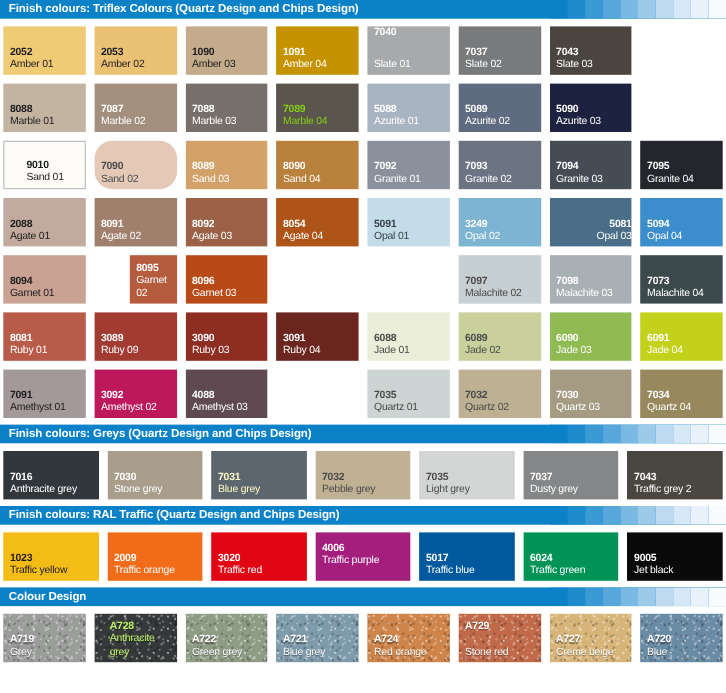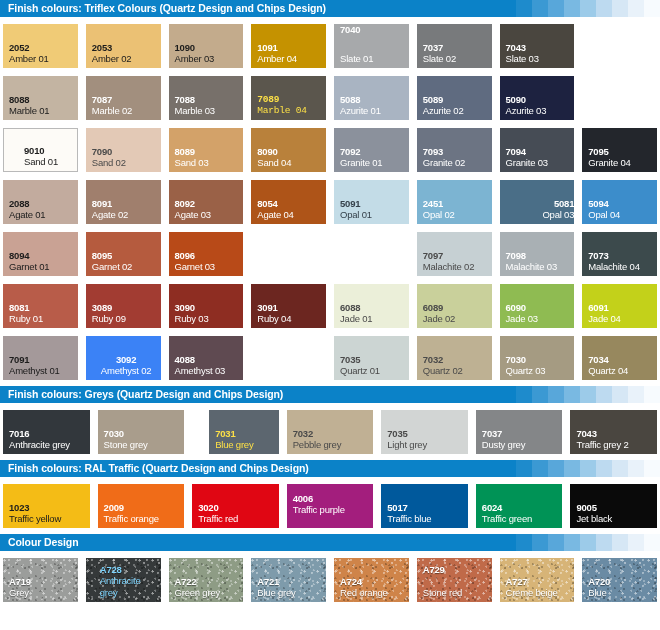--- a/index.html
+++ b/index.html
@@ -153,42 +153,42 @@
           <div class="nm">Marble 01</div>
         </div>
         <div class="sw" style="background: rgb(162, 143, 126); color: rgb(255, 255, 255);">
           <div class="code">7087</div>
           <div class="nm">Marble 02</div>
         </div>
         <div class="sw" style="background: rgb(119, 112, 106); color: rgb(255, 255, 255);">
           <div class="code">7088</div>
           <div class="nm">Marble 03</div>
         </div>
-        <div class="sw" style="background: rgb(91, 86, 77); color: #fde047; font-family: Liberation Mono, monospace;">
+        <div class="sw" style="background: rgb(91, 86, 77); color: #84cc16;">
           <div class="code">7089</div>
           <div class="nm">Marble 04</div>
         </div>
         <div class="sw" style="background: rgb(169, 180, 194); color: rgb(255, 255, 255);">
           <div class="code">5088</div>
           <div class="nm">Azurite 01</div>
         </div>
         <div class="sw" style="background: rgb(95, 107, 128); color: rgb(255, 255, 255);">
           <div class="code">5089</div>
           <div class="nm">Azurite 02</div>
         </div>
         <div class="sw" style="background: rgb(29, 34, 64); color: rgb(255, 255, 255);">
           <div class="code">5090</div>
           <div class="nm">Azurite 03</div>
         </div>
         <div class="sw empty"></div>
         <div class="sw outlined" style="background: rgb(253, 251, 247); color: rgb(28, 28, 28);">
           <div class="code">9010</div>
           <div class="nm">Sand 01</div>
         </div>
-        <div class="sw" style="background: rgb(227, 201, 182); color: rgb(74, 74, 74);">
+        <div class="sw" style="background: rgb(227, 201, 182); color: rgb(74, 74, 74); border-radius: 16px;">
           <div class="code">7090</div>
           <div class="nm">Sand 02</div>
         </div>
         <div class="sw" style="background: rgb(211, 162, 105); color: rgb(255, 255, 255);">
           <div class="code">8089</div>
           <div class="nm">Sand 03</div>
         </div>
         <div class="sw" style="background: rgb(185, 129, 59); color: rgb(255, 255, 255);">
           <div class="code">8090</div>
           <div class="nm">Sand 04</div>
@@ -223,36 +223,36 @@
         </div>
         <div class="sw" style="background: rgb(174, 84, 24); color: rgb(255, 255, 255);">
           <div class="code">8054</div>
           <div class="nm">Agate 04</div>
         </div>
         <div class="sw" style="background: rgb(195, 220, 231); color: rgb(53, 65, 75);">
           <div class="code">5091</div>
           <div class="nm">Opal 01</div>
         </div>
         <div class="sw" style="background: rgb(124, 180, 210); color: rgb(255, 255, 255);">
-          <div class="code">2451</div>
+          <div class="code">3249</div>
           <div class="nm">Opal 02</div>
         </div>
         <div class="sw" style="background: rgb(74, 110, 135); color: rgb(255, 255, 255); align-items: flex-end;">
           <div class="code">5081</div>
           <div class="nm">Opal 03</div>
         </div>
         <div class="sw" style="background: rgb(60, 141, 203); color: rgb(255, 255, 255);">
           <div class="code">5094</div>
           <div class="nm">Opal 04</div>
         </div>
         <div class="sw" style="background: rgb(201, 162, 148); color: rgb(28, 28, 28);">
           <div class="code">8094</div>
           <div class="nm">Garnet 01</div>
         </div>
-        <div class="sw" style="background: rgb(181, 91, 62); color: rgb(255, 255, 255);">
+        <div class="sw" style="background: rgb(181, 91, 62); color: rgb(255, 255, 255); margin-left: 32px;">
           <div class="code">8095</div>
           <div class="nm">Garnet 02</div>
         </div>
         <div class="sw" style="background: rgb(184, 74, 24); color: rgb(255, 255, 255);">
           <div class="code">8096</div>
           <div class="nm">Garnet 03</div>
         </div>
         <div class="sw empty"></div>
         <div class="sw empty"></div>
         <div class="sw" style="background: rgb(198, 208, 211); color: rgb(74, 74, 74);">
@@ -296,21 +296,21 @@
           <div class="nm">Jade 03</div>
         </div>
         <div class="sw" style="background: rgb(195, 209, 26); color: rgb(255, 255, 255);">
           <div class="code">6091</div>
           <div class="nm">Jade 04</div>
         </div>
         <div class="sw" style="background: rgb(164, 153, 154); color: rgb(28, 28, 28);">
           <div class="code">7091</div>
           <div class="nm">Amethyst 01</div>
         </div>
-        <div class="sw" style="background: #3b82f6; color: rgb(255, 255, 255); text-align: center;">
+        <div class="sw" style="background: #be185d; color: rgb(255, 255, 255);">
           <div class="code">3092</div>
           <div class="nm">Amethyst 02</div>
         </div>
         <div class="sw" style="background: rgb(95, 74, 81); color: rgb(255, 255, 255);">
           <div class="code">4088</div>
           <div class="nm">Amethyst 03</div>
         </div>
         <div class="sw empty"></div>
         <div class="sw" style="background: rgb(204, 213, 211); color: rgb(74, 74, 74);">
           <div class="code">7035</div>
@@ -347,21 +347,21 @@
       </div>
       <div class="grid cols7">
         <div class="sw" style="background: rgb(50, 55, 60); color: rgb(255, 255, 255);">
           <div class="code">7016</div>
           <div class="nm">Anthracite grey</div>
         </div>
         <div class="sw" style="background: rgb(169, 157, 140); color: rgb(255, 255, 255);">
           <div class="code">7030</div>
           <div class="nm">Stone grey</div>
         </div>
-        <div class="sw" style="background: rgb(92, 102, 111); color: #fde047; margin-left: 17px;">
+        <div class="sw" style="background: rgb(92, 102, 111); color: #fef9c3;">
           <div class="code">7031</div>
           <div class="nm">Blue grey</div>
         </div>
         <div class="sw" style="background: rgb(192, 176, 148); color: rgb(74, 74, 74);">
           <div class="code">7032</div>
           <div class="nm">Pebble grey</div>
         </div>
         <div class="sw" style="background: rgb(210, 213, 212); color: rgb(74, 74, 74);">
           <div class="code">7035</div>
           <div class="nm">Light grey</div>
@@ -435,21 +435,21 @@
           <i style="background: rgb(233, 242, 250);"></i>
           <i style="background: rgb(247, 251, 254);"></i>
         </div>
         <div class="bar-label">Colour Design</div>
       </div>
       <div class="grid cols8">
         <div class="sw textured" style="background: rgb(155, 157, 155); color: rgb(255, 255, 255);">
           <div class="code">A719</div>
           <div class="nm">Grey</div>
         </div>
-        <div class="sw textured" style="background: rgb(53, 57, 58); color: #7dd3fc; padding-left: 14px;">
+        <div class="sw textured" style="background: rgb(53, 57, 58); color: #bef264; padding-left: 14px;">
           <div class="code">A728</div>
           <div class="nm">Anthracite grey</div>
         </div>
         <div class="sw textured" style="background: rgb(142, 156, 133); color: rgb(255, 255, 255);">
           <div class="code">A722</div>
           <div class="nm">Green grey</div>
         </div>
         <div class="sw textured" style="background: rgb(126, 155, 171); color: rgb(255, 255, 255);">
           <div class="code">A721</div>
           <div class="nm">Blue grey</div>

